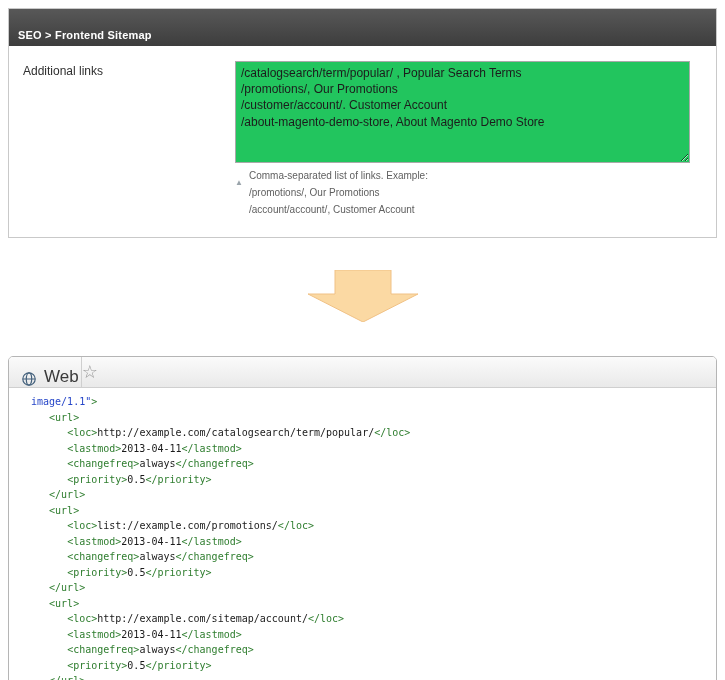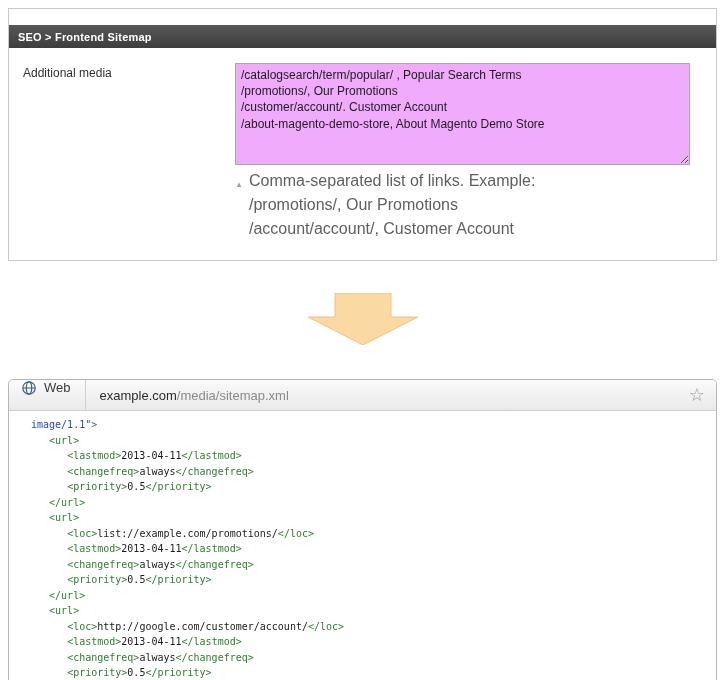--- a/index.html
+++ b/index.html
@@ -9,60 +9,60 @@
     font-family: "Liberation Sans", sans-serif;
   }
   .page { width: 725px; height: 680px; padding: 8px; }
 
   
   .magento-panel { width: 709px; border: 1px solid var(--panel-border, #c9c9c9); background: #fff; }
   .panel-header {
     background: linear-gradient(var(--header-bg-top, #585858), var(--header-bg-bottom, #3d3d3d));
     color: var(--header-text, #fff);
     font-size: 11px; font-weight: bold;
-    padding: 6px 9px 5px; letter-spacing: .2px; margin-top: 16px;
+    padding: 20px 9px 5px; letter-spacing: .2px;
   }
   .panel-body { padding: 15px 14px 16px; min-height: 180px; }
   .form-row { display: flex; align-items: flex-start; }
   .field-label { width: 212px; flex: 0 0 212px; font-size: 12px; color: #2f2f2f; padding-top: 3px; }
   .field-input { flex: 1; }
   .field-input textarea {
     width: 455px; height: 102px;
-    border: 1px solid #a9a9a9; background: #f0abfc;
+    border: 1px solid #a9a9a9; background: #22c55e;
     font-family: "Liberation Sans", sans-serif;
     font-size: 12px; line-height: 1.35; color: #1c1c1c;
     padding: 3px 5px; resize: both; display: block;
   }
   .hint { display: flex; margin-top: 7px; }
   .hint-icon { width: 14px; flex: 0 0 14px; }
   .hint-icon::before { content: "▲"; font-size: 8px; color: #9aa4ab; position: relative; top: 1px; }
-  .hint-text { font-size: 16px; color: #5f5f5f; }
+  .hint-text { font-size: 10px; color: #5f5f5f; }
   .hint-text .hint-title { margin-bottom: 6px; }
   .hint-text .hint-line { margin-bottom: 6px; }
 
   
   .arrow-wrap { width: 130px; margin: 32px auto 0; height: 52px; }
 
   
   .browser {
     width: 709px; height: 348px; margin-top: 34px;
     border: 1px solid var(--browser-border, #b5b5b5);
     border-radius: 5px 5px 2px 2px;
     overflow: hidden; background: #fff;
   }
   .browser-bar {
     height: 31px; display: flex; align-items: center;
     background: linear-gradient(var(--bar-bg-top, #fbfbfb), var(--bar-bg-bottom, #e9e9e9));
     border-bottom: 1px solid #cfcfcf;
   }
   .browser-tab {
-    display: flex; align-items: flex-start; gap: 7px;
-    padding: 0 14px 0 12px; height: 100%;
+    display: flex; align-items: flex-end; gap: 7px;
+    padding: 0 2px 0 12px; height: 100%;
     border-right: 1px solid #cfcfcf;
-    font-size: 13px; color: #3a3a3a;
+    font-size: 17px; color: #3a3a3a;
   }
   .globe { display: inline-flex; }
   .addr { flex: 1; padding: 0 10px 0 14px; font-size: 13px; white-space: nowrap; overflow: hidden; }
   .addr .domain { color: var(--url-domain-color, #2b2b2b); }
   .addr .path { color: var(--url-path-color, #8a8a8a); }
   .star { margin-right: 11px; line-height: 1; cursor: pointer; }
   .star::before { content: "☆"; font-size: 18px; color: #9a9a9a; }
 
   
   .xml { padding: 6px 4px 0 22px; height: 316px; overflow: hidden; background: #fff; }
@@ -78,21 +78,21 @@
 <body>
 
 <div class="page">
 
   <section class="magento-panel">
     <div class="panel-header">
       <span>SEO &gt; Frontend Sitemap</span>
     </div>
     <div class="panel-body">
       <div class="form-row">
-        <label class="field-label">Additional media</label>
+        <label class="field-label">Additional links</label>
         <div class="field-input">
           <textarea spellcheck="false" aria-label="Additional links" style="">/catalogsearch/term/popular/ , Popular Search Terms
 /promotions/, Our Promotions
 /customer/account/. Customer Account
 /about-magento-demo-store, About Magento Demo Store</textarea>
           <div class="hint">
             <span class="hint-icon"></span>
             <div class="hint-text">
               <div class="hint-title">Comma-separated list of links. Example:</div>
               <div class="hint-line">/promotions/, Our Promotions</div>
@@ -117,40 +117,38 @@
           <svg width="16" height="16" viewBox="0 0 16 16">
             <g fill="none" stroke="#44617c" stroke-width="1.2">
               <circle cx="8" cy="8" r="6.2"></circle>
               <ellipse cx="8" cy="8" rx="2.7" ry="6.2"></ellipse>
               <line x1="1.8" y1="8" x2="14.2" y2="8"></line>
             </g>
           </svg>
         </span>
         <span>Web</span>
       </div>
-      <div class="addr">
-        <span class="domain">example.com</span><span class="path">/media/sitemap.xml</span>
-      </div>
       <span class="star"></span>
     </div>
     <div class="xml">
         <div class="xml-line"><span class="x-str">image/1.1"</span><span class="x-tag">&gt;</span></div>
         <div class="xml-line"><span class="x-text">   </span><span class="x-tag">&lt;url&gt;</span></div>
+        <div class="xml-line"><span class="x-text">      </span><span class="x-tag">&lt;loc&gt;</span><span class="x-text">http://example.com/catalogsearch/term/popular/</span><span class="x-tag">&lt;/loc&gt;</span></div>
         <div class="xml-line"><span class="x-text">      </span><span class="x-tag">&lt;lastmod&gt;</span><span class="x-text">2013-04-11</span><span class="x-tag">&lt;/lastmod&gt;</span></div>
         <div class="xml-line"><span class="x-text">      </span><span class="x-tag">&lt;changefreq&gt;</span><span class="x-text">always</span><span class="x-tag">&lt;/changefreq&gt;</span></div>
         <div class="xml-line"><span class="x-text">      </span><span class="x-tag">&lt;priority&gt;</span><span class="x-text">0.5</span><span class="x-tag">&lt;/priority&gt;</span></div>
         <div class="xml-line"><span class="x-text">   </span><span class="x-tag">&lt;/url&gt;</span></div>
         <div class="xml-line"><span class="x-text">   </span><span class="x-tag">&lt;url&gt;</span></div>
         <div class="xml-line"><span class="x-text">      </span><span class="x-tag">&lt;loc&gt;</span><span class="x-text">list://example.com/promotions/</span><span class="x-tag">&lt;/loc&gt;</span></div>
         <div class="xml-line"><span class="x-text">      </span><span class="x-tag">&lt;lastmod&gt;</span><span class="x-text">2013-04-11</span><span class="x-tag">&lt;/lastmod&gt;</span></div>
         <div class="xml-line"><span class="x-text">      </span><span class="x-tag">&lt;changefreq&gt;</span><span class="x-text">always</span><span class="x-tag">&lt;/changefreq&gt;</span></div>
         <div class="xml-line"><span class="x-text">      </span><span class="x-tag">&lt;priority&gt;</span><span class="x-text">0.5</span><span class="x-tag">&lt;/priority&gt;</span></div>
         <div class="xml-line"><span class="x-text">   </span><span class="x-tag">&lt;/url&gt;</span></div>
         <div class="xml-line"><span class="x-text">   </span><span class="x-tag">&lt;url&gt;</span></div>
-        <div class="xml-line"><span class="x-text">      </span><span class="x-tag">&lt;loc&gt;</span><span class="x-text">http://google.com/customer/account/</span><span class="x-tag">&lt;/loc&gt;</span></div>
+        <div class="xml-line"><span class="x-text">      </span><span class="x-tag">&lt;loc&gt;</span><span class="x-text">http://example.com/sitemap/account/</span><span class="x-tag">&lt;/loc&gt;</span></div>
         <div class="xml-line"><span class="x-text">      </span><span class="x-tag">&lt;lastmod&gt;</span><span class="x-text">2013-04-11</span><span class="x-tag">&lt;/lastmod&gt;</span></div>
         <div class="xml-line"><span class="x-text">      </span><span class="x-tag">&lt;changefreq&gt;</span><span class="x-text">always</span><span class="x-tag">&lt;/changefreq&gt;</span></div>
         <div class="xml-line"><span class="x-text">      </span><span class="x-tag">&lt;priority&gt;</span><span class="x-text">0.5</span><span class="x-tag">&lt;/priority&gt;</span></div>
         <div class="xml-line"><span class="x-text">   </span><span class="x-tag">&lt;/url&gt;</span></div>
       </div>
   </section>
 
 </div>
 
 </body></html>

